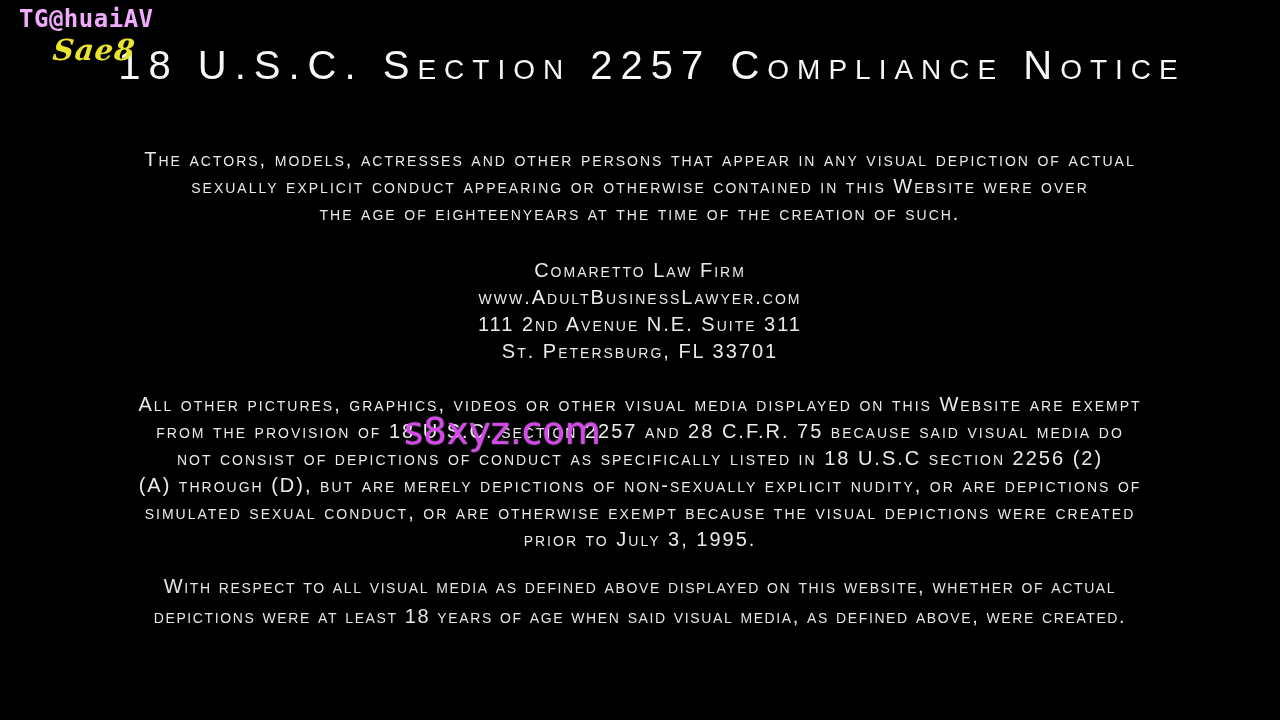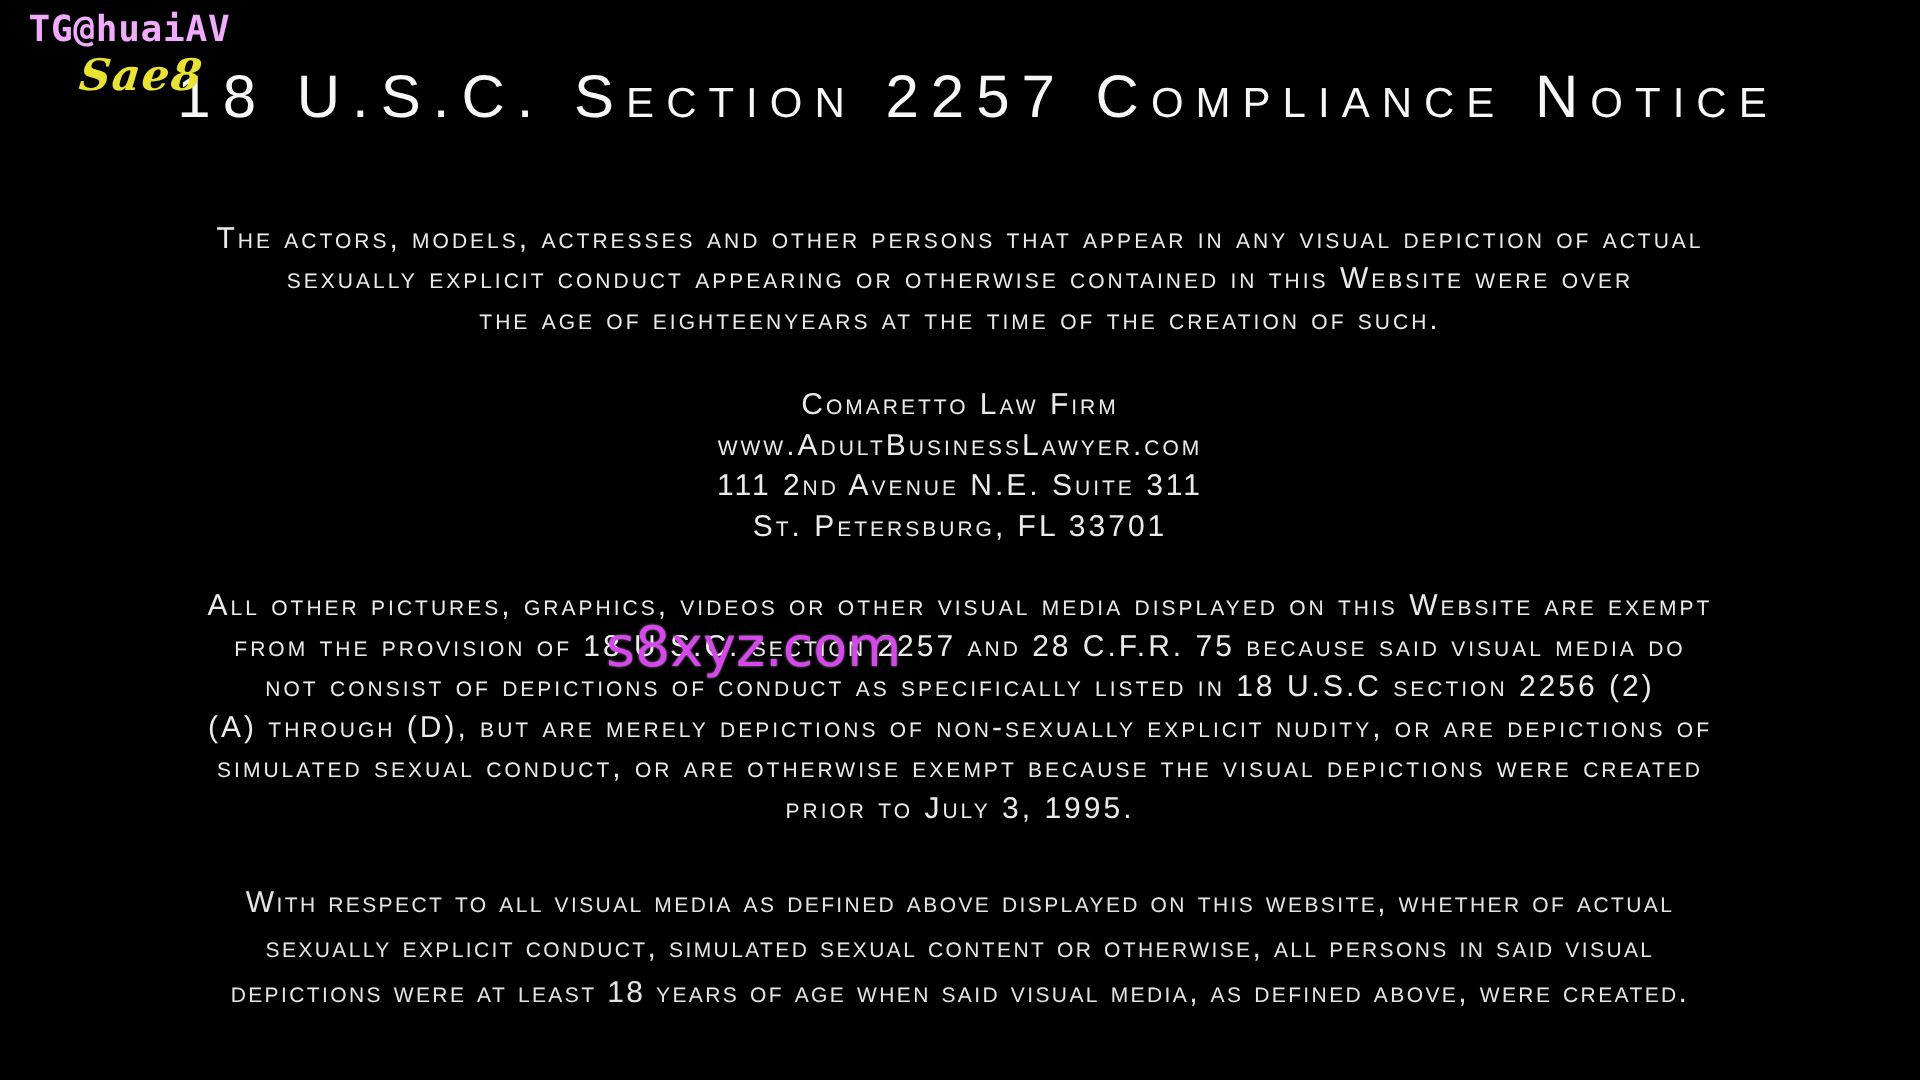--- a/index.html
+++ b/index.html
@@ -34,21 +34,21 @@
   }
   .para1 { margin-top: 56px; }
   .para1 .line, .contact .line, .para2 .line {
     font-size: 20px;
     letter-spacing: 2px;
     line-height: 27px;
     color: #eaeaea;
   }
   .contact { margin-top: 30px; }
   .para2 { margin-top: 26px; }
-  .para3 { margin-top: 34px; }
+  .para3 { margin-top: 18px; }
   .para3 .line {
     font-size: 20px;
     letter-spacing: 1.6px;
     line-height: 30px;
     color: #e4e4e4;
   }
   .wm-channel {
     position: absolute;
     left: 19px;
     top: 5px;
@@ -107,21 +107,20 @@
       <div class="line">All other pictures, graphics, videos or other visual media displayed on this Website are exempt</div>
       <div class="line">from the provision of 18 U.S.C. section 2257 and 28 C.F.R. 75 because said visual media do</div>
       <div class="line">not consist of depictions of conduct as specifically listed in 18 U.S.C section 2256 (2)</div>
       <div class="line">(A) through (D), but are merely depictions of non-sexually explicit nudity, or are depictions of</div>
       <div class="line">simulated sexual conduct, or are otherwise exempt because the visual depictions were created</div>
       <div class="line">prior to July 3, 1995.</div>
     </div>
 
     <div class="para3">
       <div class="line">With respect to all visual media as defined above displayed on this website, whether of actual</div>
-      <div class="line">sexually explicit conduct, simulated sexual content or otherwise, all persons in said visual</div>
       <div class="line">depictions were at least 18 years of age when said visual media, as defined above,  were created.</div>
     </div>
 
   </div>
 
   <div class="wm-channel">TG@huaiAV</div>
   <div class="wm-signature">Sae8</div>
   <div class="wm-site">s8xyz.com</div>
 
 </div>

